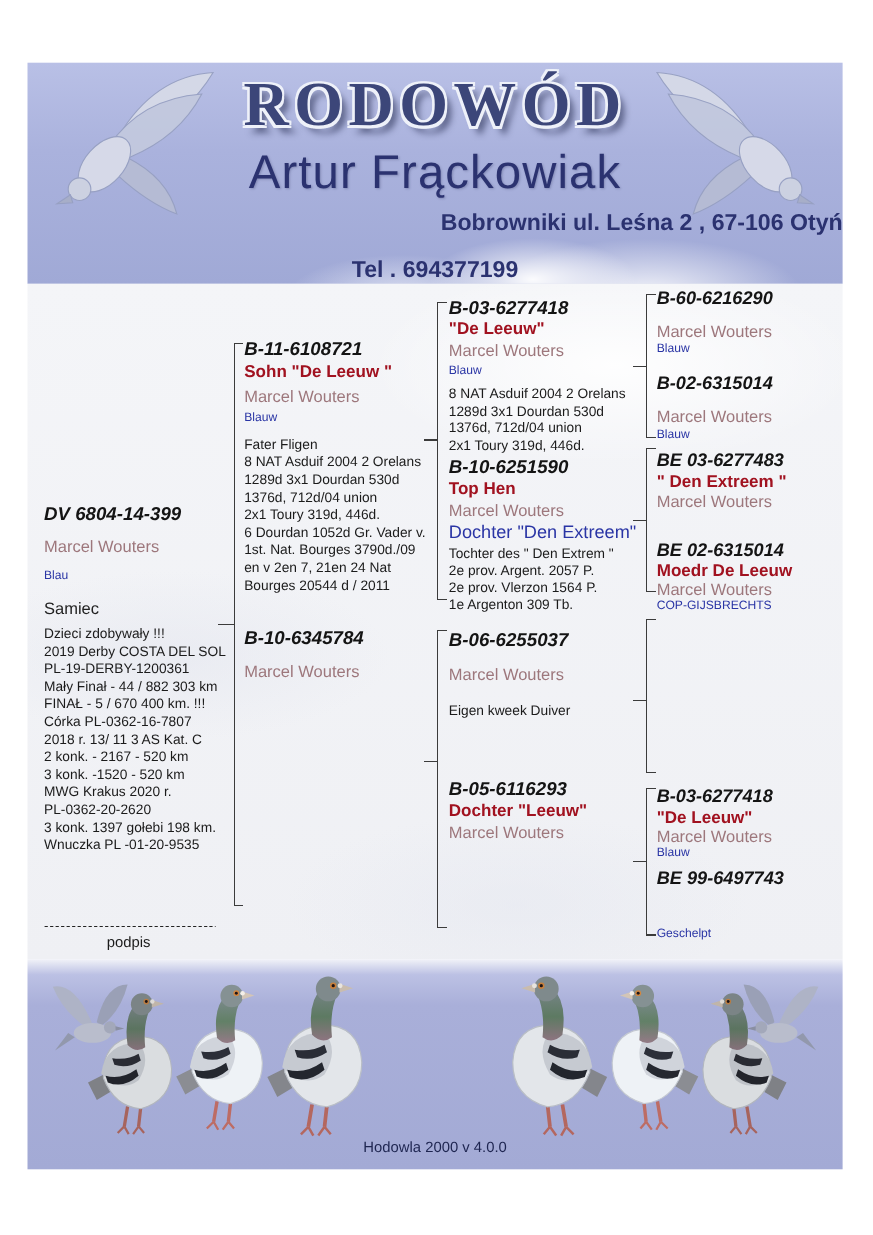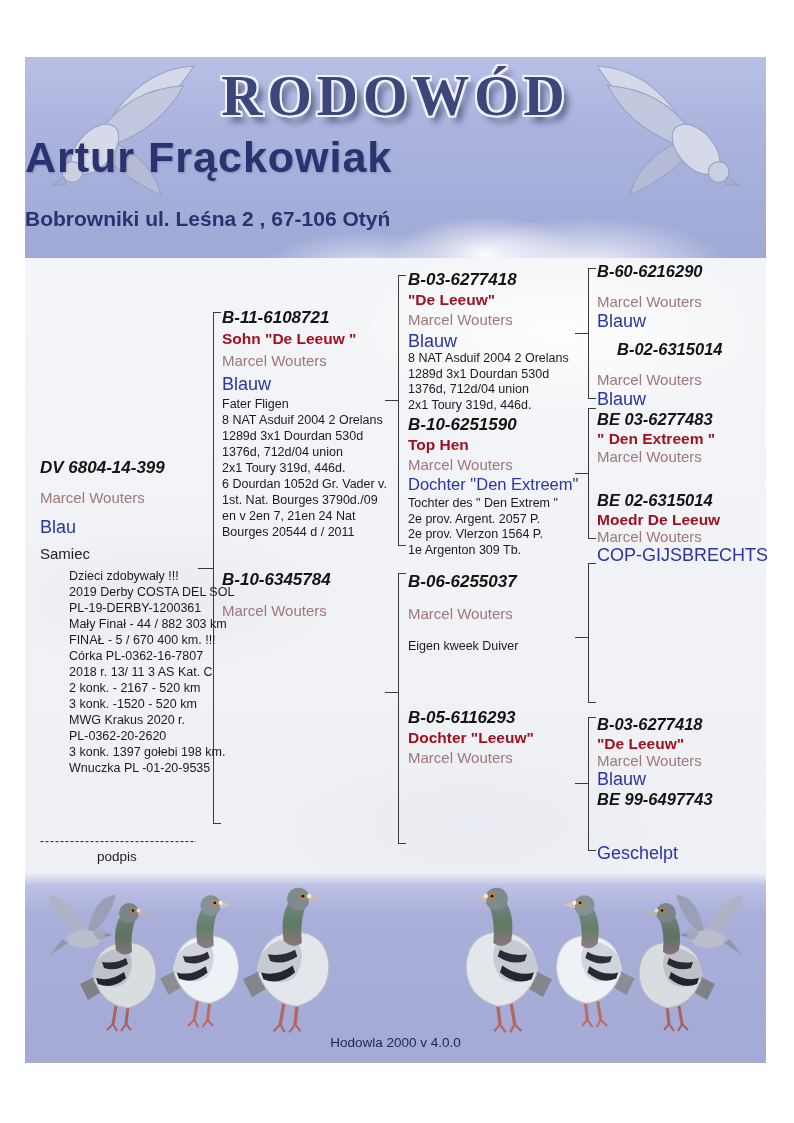--- a/index.html
+++ b/index.html
@@ -13,40 +13,40 @@
       radial-gradient(130px 52px at 62% 98%, rgba(255,255,255,.95), rgba(255,255,255,0) 72%),
       radial-gradient(200px 70px at 76% 104%, rgba(255,255,255,.85), rgba(255,255,255,0) 70%),
       radial-gradient(150px 55px at 46% 106%, rgba(244,246,252,.75), rgba(255,255,255,0) 70%),
       linear-gradient(180deg,#b9c0e6 0%,#aab2dd 40%,#a0a9d6 100%);}
   .doc-title{width:100%;text-align:center;top:6px;left:0;
     font-family:"Liberation Serif",serif;font-weight:bold;font-size:57px;letter-spacing:5px;
     color:#3c4679;
     text-shadow:-2px -2px 0 #eef1f9,2px -2px 0 #eef1f9,-2px 2px 0 #eef1f9,2px 2px 0 #eef1f9,
       0 -2px 0 #eef1f9,0 2px 0 #eef1f9,-2px 0 0 #eef1f9,2px 0 0 #eef1f9,
       6px 7px 6px rgba(18,24,60,.5);}
-  .doc-owner{width:100%;top:76px;left:0;
-    font-weight:bold;font-size:43px;color:#2b3270;letter-spacing:1px;
+  .doc-owner{width:100%;text-align:center;top:76px;left:0;
+    font-weight:normal;font-size:43px;color:#2b3270;letter-spacing:1px;
     text-shadow:1px 1px 2px rgba(30,35,80,.25);}
-  .doc-addr{width:100%;text-align:left;top:150px;left:0;
+  .doc-addr{width:100%;text-align:right;top:134px;left:0;
     font-weight:bold;font-size:21px;color:#2b3270;}
   .doc-tel{width:100%;text-align:center;top:177px;left:0;
     font-weight:bold;font-size:21px;color:#2b3270;}
 
   
   #content{position:absolute;left:25px;top:258px;width:741px;height:614px;
     background:
       radial-gradient(320px 130px at 72% 12%, rgba(255,255,255,.9), rgba(255,255,255,0) 70%),
       radial-gradient(280px 110px at 18% 55%, rgba(224,227,237,.45), rgba(255,255,255,0) 70%),
       radial-gradient(300px 120px at 60% 92%, rgba(228,231,240,.5), rgba(255,255,255,0) 70%),
       linear-gradient(#f4f5f8,#eff0f4);}
   .ring{font-weight:bold;font-style:italic;font-size:17px;color:#141414;white-space:nowrap;}
   .ring-sm{font-weight:bold;font-style:italic;font-size:16.5px;color:#141414;white-space:nowrap;}
   .nm{font-weight:bold;font-size:15.5px;color:#a11220;white-space:nowrap;}
   .brd{font-size:15px;color:#9d777c;white-space:nowrap;}
-  .blu{font-size:18px;color:#2a35a5;white-space:nowrap;}
+  .blu{font-size:11px;color:#2a35a5;white-space:nowrap;}
   .blu-lg{font-size:16.5px;color:#2a35a5;white-space:nowrap;}
   .sex{font-size:15px;color:#222222;white-space:nowrap;}
   .notes{font-size:12.5px;line-height:16px;color:#1b1b1b;white-space:nowrap;}
   .notes-tight{font-size:12.5px;line-height:15.5px;color:#1b1b1b;white-space:nowrap;}
   .dashline{font-size:12px;color:#222;letter-spacing:1px;width:156px;overflow:hidden;white-space:nowrap;}
   .podpis{font-size:13.5px;color:#1b1b1b;}
 
   
   #band-bottom{position:absolute;left:25px;top:872px;width:741px;height:191px;
     background:linear-gradient(180deg,#f1f2f8 0px,#bcc1e4 14px,#a9afd9 42px,#a3aad5 100%);}
@@ -80,39 +80,40 @@
         <path d="M86,80 Q122,98 130,130 Q104,120 78,96 Z" fill="#b6bcd4"></path>
         <ellipse cx="66" cy="86" rx="17" ry="29" transform="rotate(42 66 86)" fill="#d9dce9"></ellipse>
         <circle cx="44" cy="108" r="10" fill="#ced3e2"></circle>
         <path d="M36,113 L24,121 L38,120 Z" fill="#a8aec8"></path>
       </g>
     </svg>
 
     <div class="abs doc-title">RODOWÓD</div>
     <div class="abs doc-owner">Artur Frąckowiak</div>
     <div class="abs doc-addr">Bobrowniki ul. Leśna 2 , 67-106 Otyń</div>
+    <div class="abs doc-tel">Tel . 694377199</div>
   </div>
 
   <div id="content">
 
     <svg class="abs" style="left:0;top:0;" width="741" height="614" viewBox="0 0 741 614" pointer-events="none">
       <path d="M196,54 H188 V565 H196 M173,310 H188
                M381,17 H373 V287 H381 M360,142 H373
                M381,315 H373 V585 H381 M360,434 H373
                M571,10 H563 V140 H571 M550,75 H563
                M571,150 H563 V280 H571 M550,215 H563
                M571,305 H563 V444 H571 M550,379 H563
                M571,459 H563 V592 H571 M550,525 H563" fill="none" stroke="#3b3b3b" stroke-width="1" shape-rendering="crispEdges"></path>
     </svg>
 
     <div class="abs ring" style="left:15px;top:200px;">DV 6804-14-399</div>
     <div class="abs brd" style="left:15px;top:231px;">Marcel Wouters</div>
     <div class="abs blu" style="left:15px;top:259px;">Blau</div>
     <div class="abs sex" style="left:15px;top:287px;">Samiec</div>
-    <div class="abs notes" style="left:15px;top:310px;width:185px;height:204px;overflow:hidden;margin-left:29px;">
+    <div class="abs notes" style="left:15px;top:310px;width:185px;height:204px;overflow:hidden;">
         <div>Dzieci zdobywały  !!!</div>
         <div>2019 Derby COSTA DEL SOL</div>
         <div>PL-19-DERBY-1200361</div>
         <div>Mały Finał - 44 / 882  303 km</div>
         <div>FINAŁ - 5 / 670  400 km. !!!</div>
         <div>Córka  PL-0362-16-7807</div>
         <div>2018 r. 13/ 11   3  AS Kat. C</div>
         <div>2 konk. - 2167  - 520 km</div>
         <div>3 konk. -1520 - 520 km</div>
         <div>MWG Krakus 2020 r.</div>
@@ -172,21 +173,21 @@
       </div>
 
     <div class="abs ring" style="left:383px;top:450px;">B-05-6116293</div>
     <div class="abs nm" style="left:383px;top:471px;">Dochter "Leeuw"</div>
     <div class="abs brd" style="left:383px;top:491px;">Marcel Wouters</div>
 
     <div class="abs ring-sm" style="left:572px;top:4px;">B-60-6216290</div>
     <div class="abs brd" style="left:572px;top:35px;">Marcel Wouters</div>
     <div class="abs blu" style="left:572px;top:53px;">Blauw</div>
 
-    <div class="abs ring-sm" style="left:572px;top:82px;margin-left:20px;">B-02-6315014</div>
+    <div class="abs ring-sm" style="left:572px;top:82px;">B-02-6315014</div>
     <div class="abs brd" style="left:572px;top:113px;">Marcel Wouters</div>
     <div class="abs blu" style="left:572px;top:131px;">Blauw</div>
 
     <div class="abs ring-sm" style="left:572px;top:152px;">BE 03-6277483</div>
     <div class="abs nm" style="left:572px;top:172px;">" Den Extreem "</div>
     <div class="abs brd" style="left:572px;top:190px;">Marcel Wouters</div>
 
     <div class="abs ring-sm" style="left:572px;top:233px;">BE 02-6315014</div>
     <div class="abs nm" style="left:572px;top:253px;">Moedr De Leeuw</div>
     <div class="abs brd" style="left:572px;top:270px;">Marcel Wouters</div>

